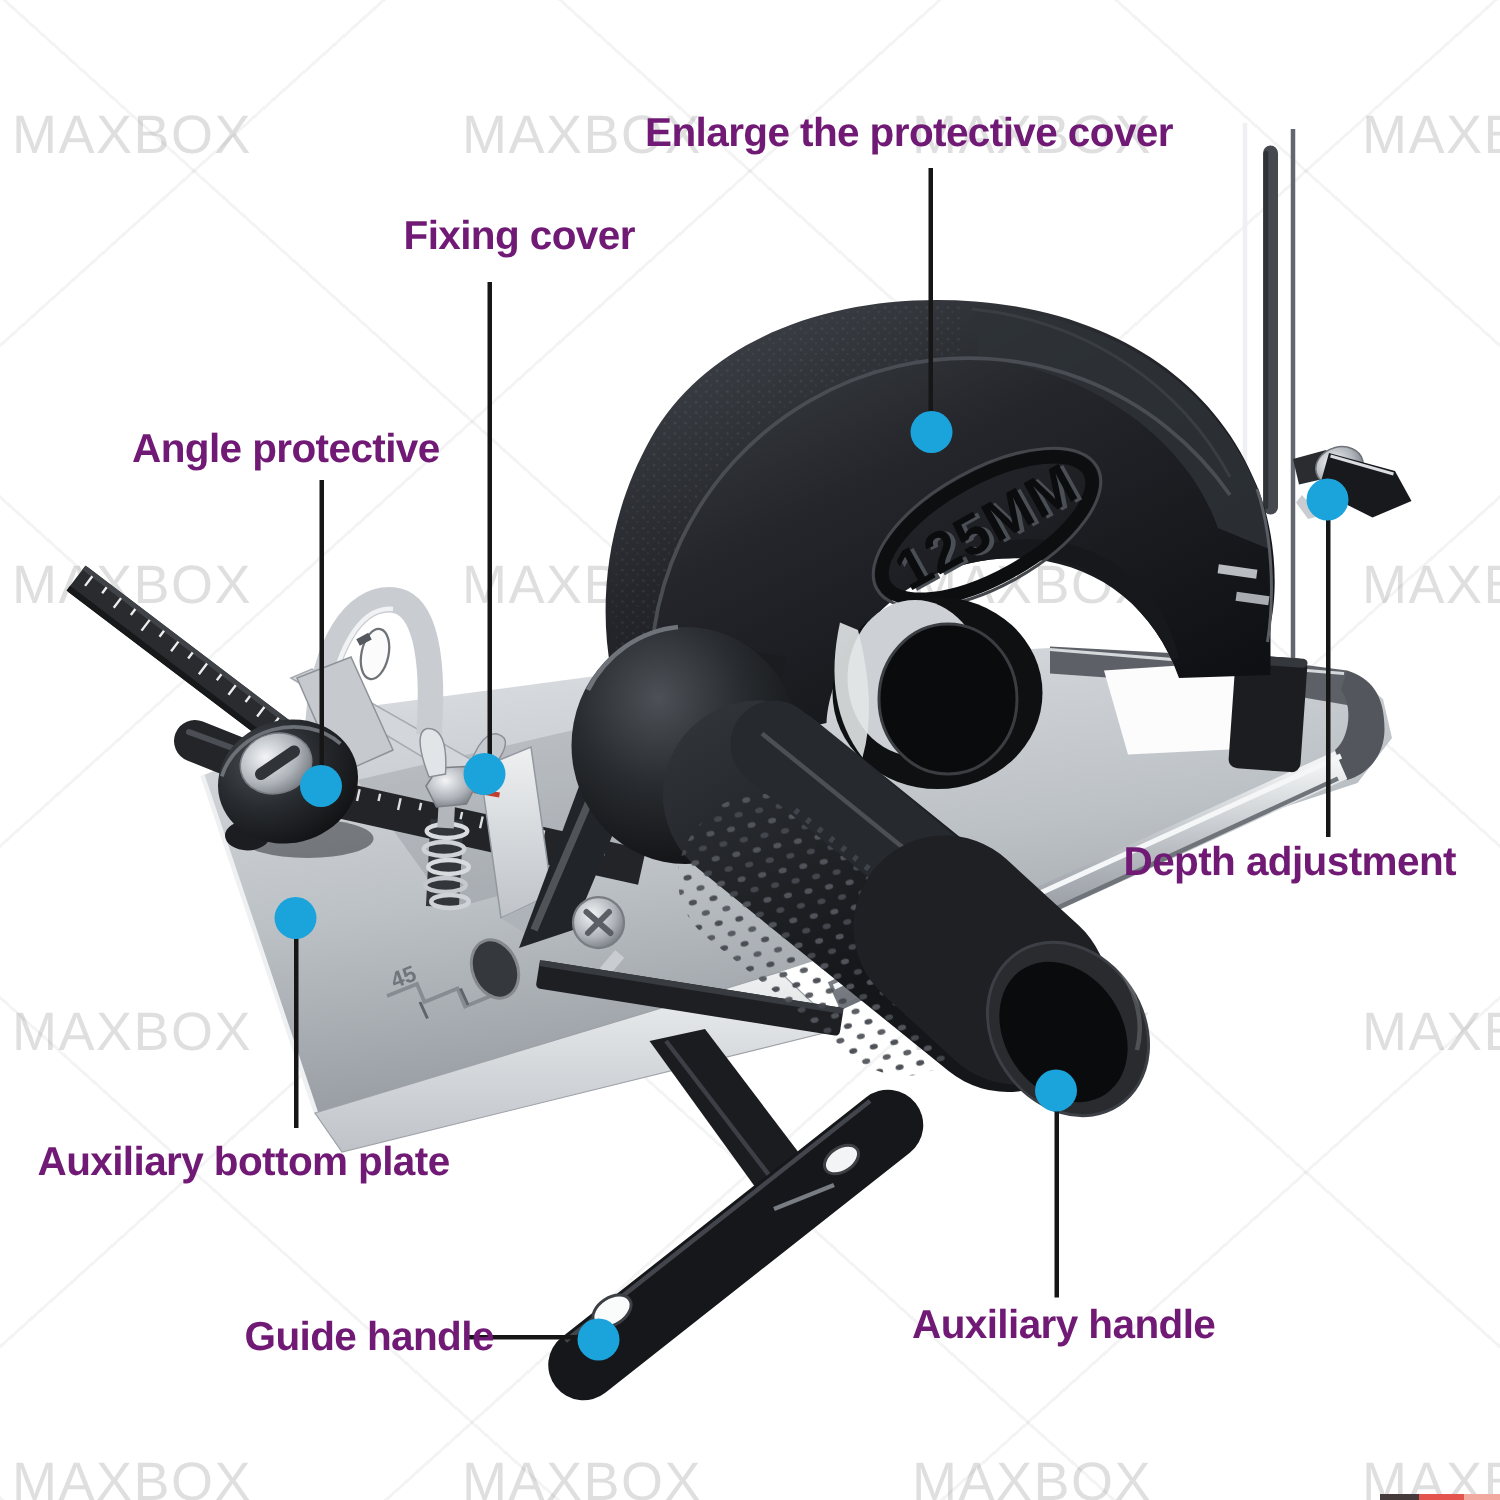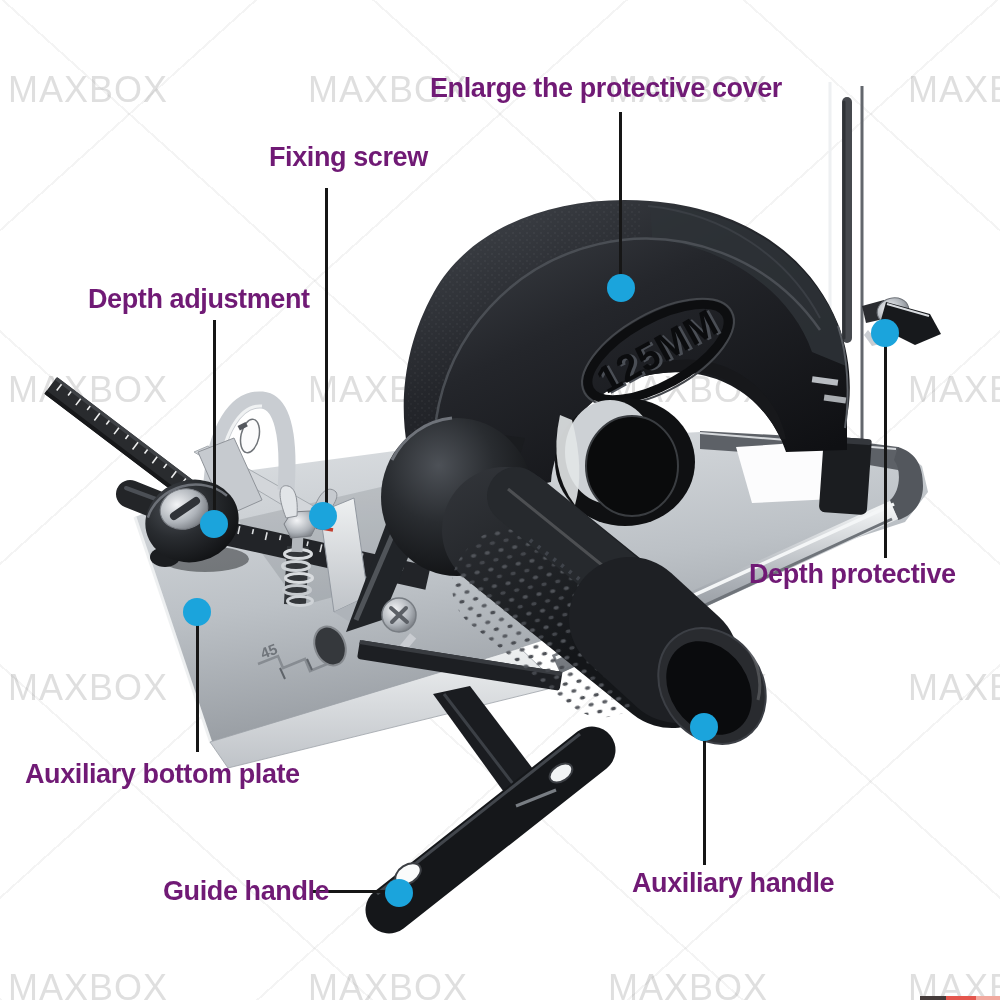--- a/index.html
+++ b/index.html
@@ -319,24 +319,24 @@
 
 <div class="marker-dot" style="left:607px;top:274px"></div>
 <div class="marker-dot" style="left:309px;top:502px"></div>
 <div class="marker-dot" style="left:200px;top:510px"></div>
 <div class="marker-dot" style="left:871px;top:319px"></div>
 <div class="marker-dot" style="left:183px;top:598px"></div>
 <div class="marker-dot" style="left:385px;top:879px"></div>
 <div class="marker-dot" style="left:690px;top:713px"></div>
 
 <div class="callout-label" style="left:430px;top:73px">Enlarge the protective cover</div>
-<div class="callout-label" style="left:269px;top:142px">Fixing screw</div>
-<div class="callout-label" style="left:88px;top:284px">Depth adjustment</div>
-<div class="callout-label" style="left:749px;top:559px">Depth protective</div>
+<div class="callout-label" style="left:269px;top:142px">Fixing cover</div>
+<div class="callout-label" style="left:88px;top:284px">Angle protective</div>
+<div class="callout-label" style="left:749px;top:559px">Depth adjustment</div>
 <div class="callout-label" style="left:25px;top:759px">Auxiliary bottom plate</div>
 <div class="callout-label" style="left:163px;top:876px">Guide handle</div>
-<div class="callout-label" style="left:632px;top:868px">Auxiliary handle</div>
+<div class="callout-label" style="left:608px;top:868px">Auxiliary handle</div>
 
 <div class="corner-strip">
   <div class="b1"></div>
     <div class="b2"></div>
     <div class="b3"></div>
 </div>
 
 </body></html>

